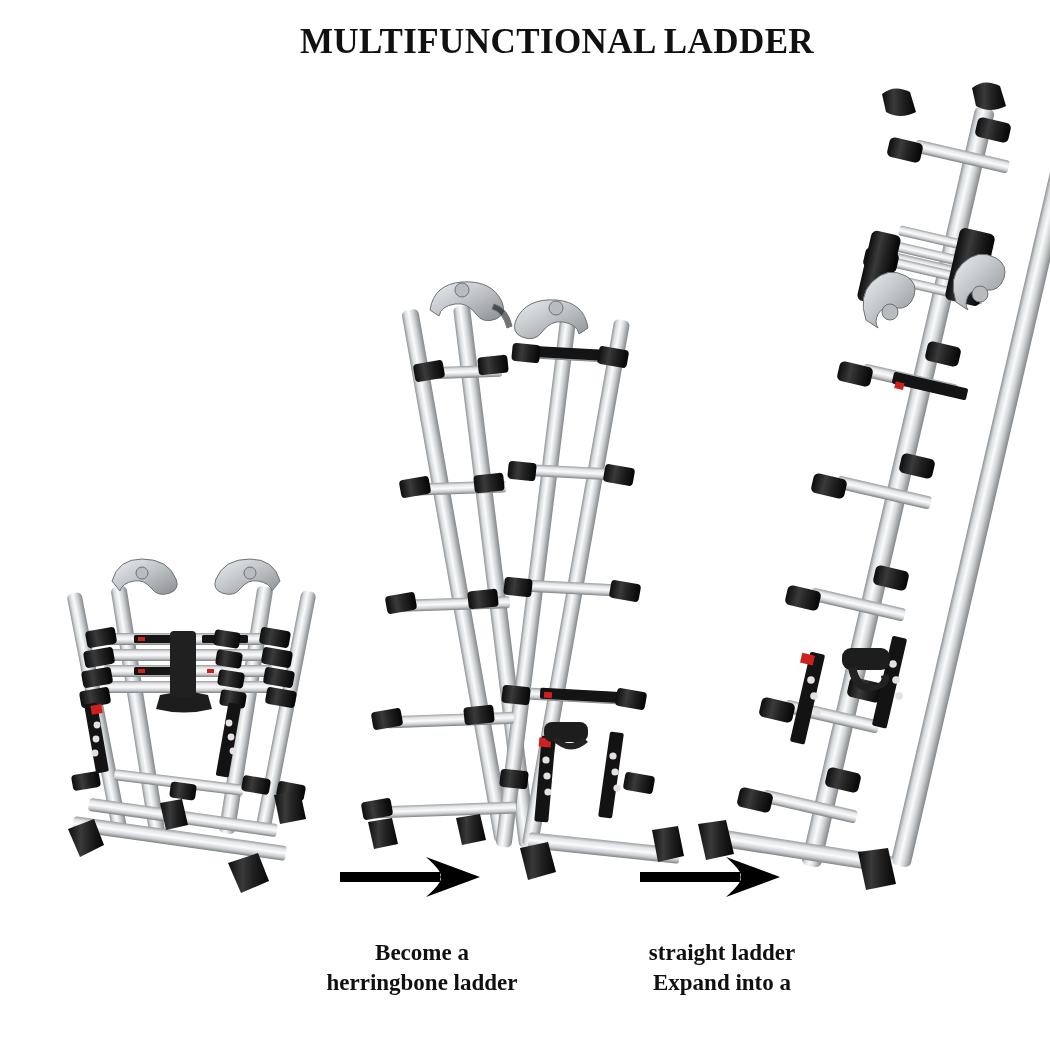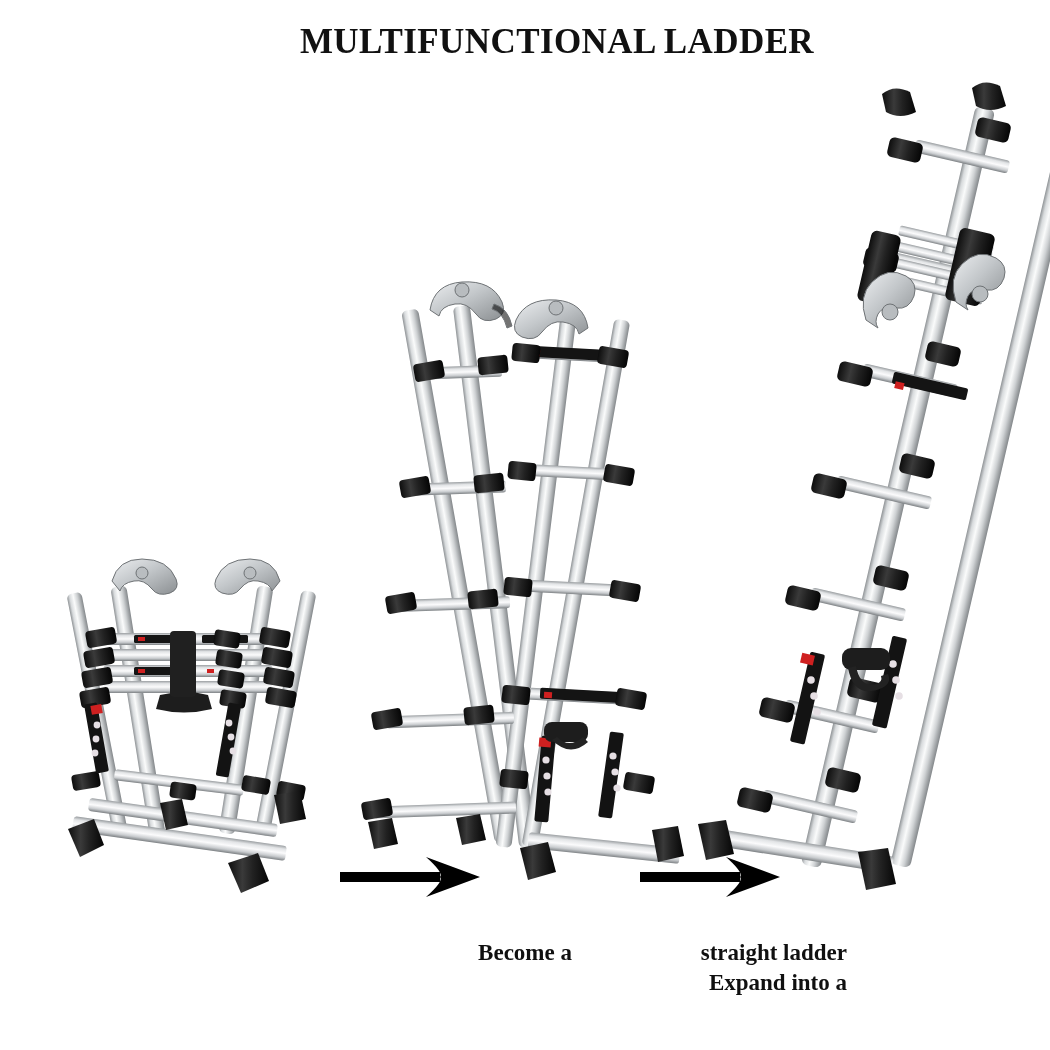--- a/index.html
+++ b/index.html
@@ -8,21 +8,21 @@
   #stage{position:absolute;inset:0;width:1050px;height:1050px;background:#ffffff;margin-left:32px;}
 
   .title{
     position:absolute;left:0;top:22px;width:1050px;text-align:center;
     font-family:"Liberation Serif","DejaVu Serif",serif;
     font-weight:bold;font-size:35px;letter-spacing:.4px;color:#111111;
     white-space:nowrap;
   }
 
   .caption{
-    position:absolute;text-align:right;color:#101010;
+    position:absolute;text-align:center;color:#101010;
     font-family:"Liberation Serif","DejaVu Serif",serif;
     font-weight:bold;font-size:23px;line-height:30px;
   }
   #cap1{left:240px;top:938px;width:300px;}
   #cap2{left:565px;top:938px;width:250px;}
 
   .arrowbox{position:absolute;}
   #arrow1{left:308px;top:855px;width:140px;height:44px;}
   #arrow2{left:608px;top:855px;width:140px;height:44px;}
 
@@ -343,20 +343,21 @@
 
   <div class="arrowbox" id="arrow2">
     <svg width="140" height="44" viewBox="0 0 140 44">
       <rect x="0" y="17" width="100" height="10" fill="#000000"></rect>
       <path d="M86 2 L140 22 L86 42 Q104 26 100 22 Q104 18 86 2 Z" fill="#000000"></path>
     </svg>
   </div>
 
   <div class="caption" id="cap1">
     <div>Become a</div>
+    <div>herringbone ladder</div>
   </div>
 
   <div class="caption" id="cap2">
     <div>straight ladder</div>
     <div>Expand into a</div>
   </div>
 
 </div>
 
 </body></html>

